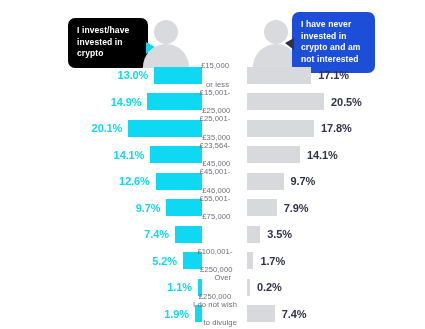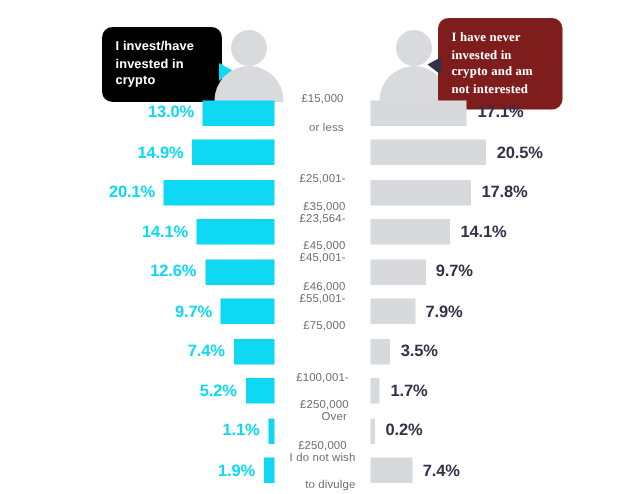--- a/index.html
+++ b/index.html
@@ -44,42 +44,42 @@
   }
   .bubble-left:after{
     content:"";position:absolute;right:-7px;top:24px;
     width:0;height:0;
     border-top:5px solid transparent;
     border-bottom:7px solid transparent;
     border-left:9px solid #0fd9f2;
   }
   .bubble-right{
     left:292px;top:12px;width:83px;
-    background:#7f1d1d;color:#ffffff;font-family:Liberation Serif, serif;
+    background:#1d4ed8;color:#ffffff;
   }
   .bubble-right:after{
     content:"";position:absolute;left:-7px;top:26px;
     width:0;height:0;
     border-top:5px solid transparent;
     border-bottom:7px solid transparent;
     border-right:9px solid #31314a;
   }
 
   
   .rows{position:absolute;left:0;top:62px;width:425px;}
   .row{
     position:relative;
     height:26.5px;
     display:flex;
     align-items:center;
   }
 
   .left-side{
     position:absolute;left:0;top:0;width:183px;height:100%;
-    display:flex;align-items:center;justify-content:flex-end;
+    display:flex;align-items:center;justify-content:flex-end;padding-left:19px;
   }
   .pct-left{
     font-size:11px;font-weight:bold;color:#0fd9f2;
     margin-right:6px;white-space:nowrap;letter-spacing:-.1px;
   }
   .bar-left{
     height:17px;background:#0fd9f2;flex:0 0 auto;
   }
 
   .center{
@@ -143,20 +143,23 @@
         <div class="right-side">
           <div class="bar-right" style="width: 64.3px;"></div>
           <span class="pct-right">17.1%</span>
         </div>
       </div>
       <div class="row">
         <div class="left-side">
           <span class="pct-left">14.9%</span>
           <div class="bar-left" style="width: 54.6px;"></div>
         </div>
+        <div class="center">
+          <span><span>£15,001-</span><br><span>£25,000</span></span>
+        </div>
         <div class="right-side">
           <div class="bar-right" style="width: 77.1px;"></div>
           <span class="pct-right">20.5%</span>
         </div>
       </div>
       <div class="row">
         <div class="left-side">
           <span class="pct-left">20.1%</span>
           <div class="bar-left" style="width: 73.7px;"></div>
         </div>

